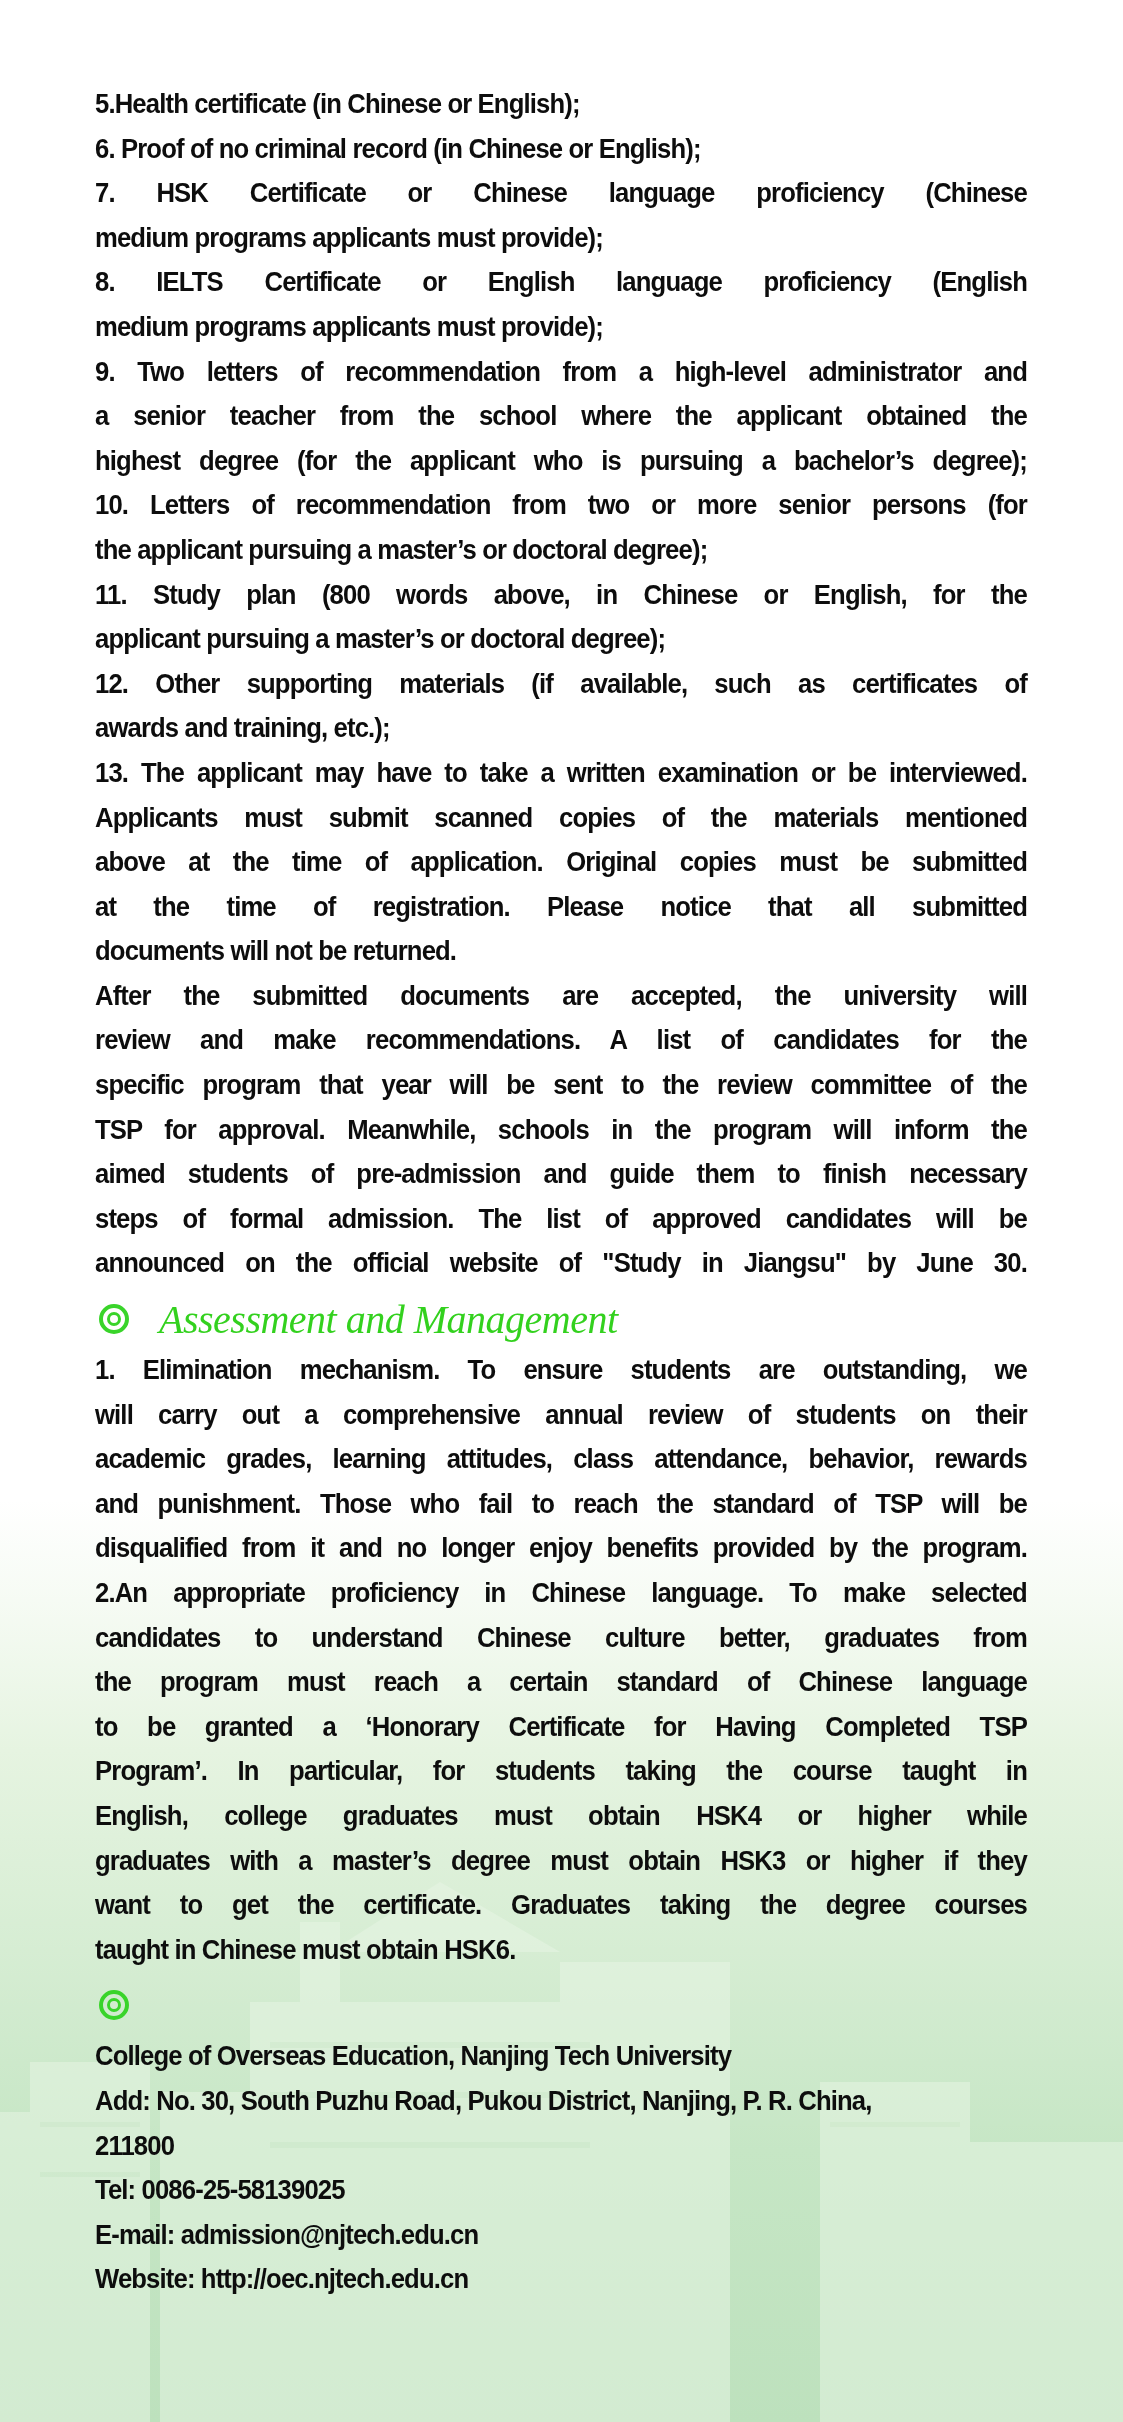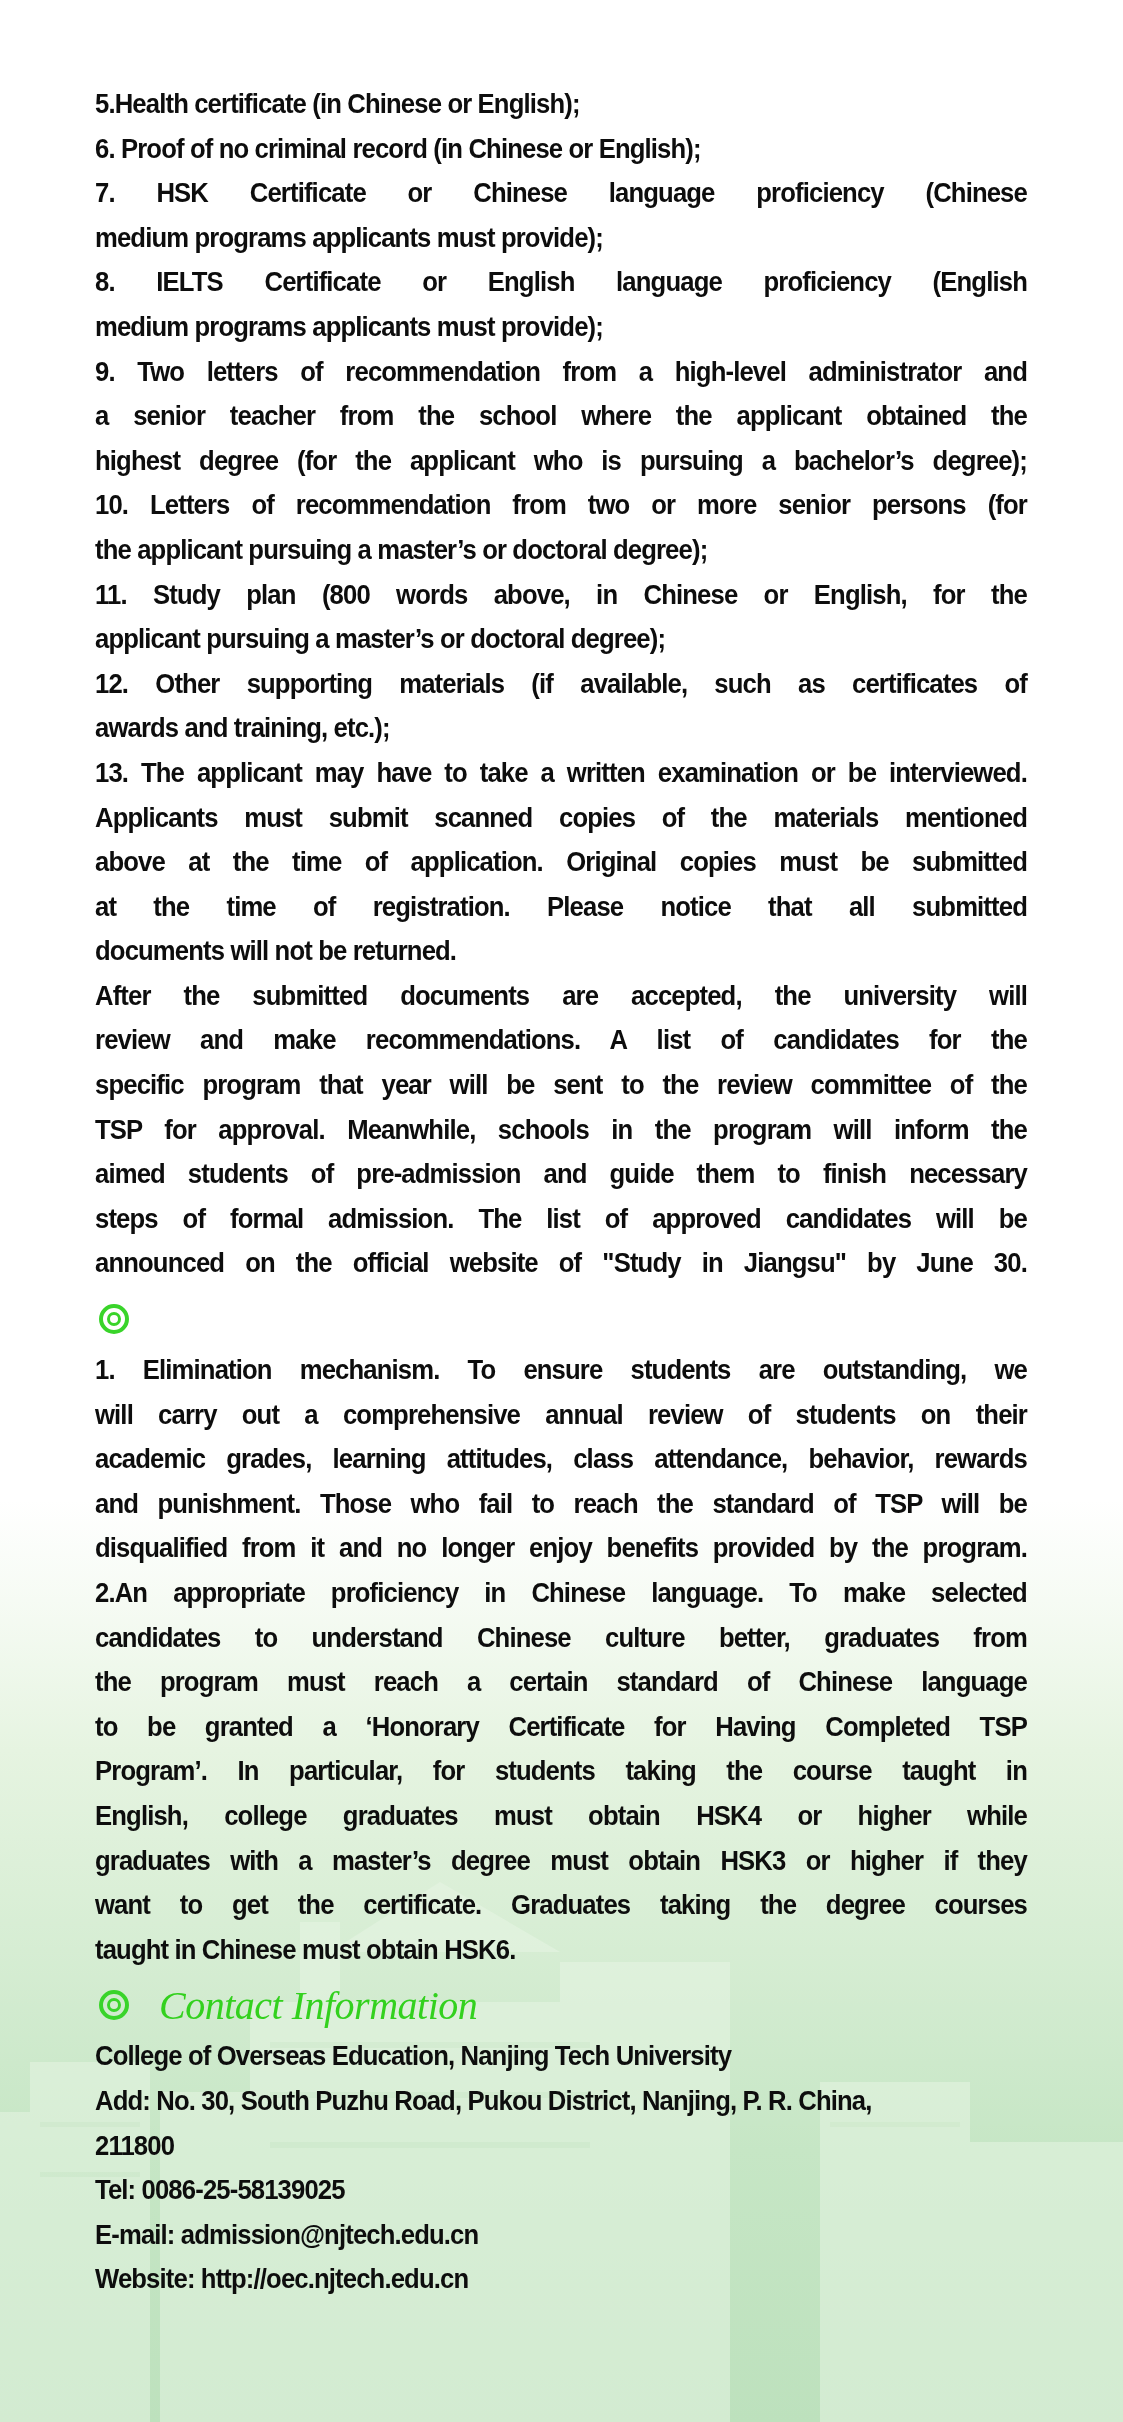--- a/index.html
+++ b/index.html
@@ -136,20 +136,21 @@
     <div class="line just">review and make recommendations. A list of candidates for the</div>
     <div class="line just">specific program that year will be sent to the review committee of the</div>
     <div class="line just">TSP for approval. Meanwhile, schools in the program will inform the</div>
     <div class="line just">aimed students of pre-admission and guide them to finish necessary</div>
     <div class="line just">steps of formal admission. The list of approved candidates will be</div>
     <div class="line just">announced on the official website of "Study in Jiangsu" by June 30.</div>
   </div>
 
   <div class="heading">
     <span class="ring"></span>
+    <span class="htext">Assessment and Management</span>
   </div>
 
   <div>
     <div class="line just">1. Elimination mechanism. To ensure students are outstanding, we</div>
     <div class="line just">will carry out a comprehensive annual review of students on their</div>
     <div class="line just">academic grades, learning attitudes, class attendance, behavior, rewards</div>
     <div class="line just">and punishment. Those who fail to reach the standard of TSP will be</div>
     <div class="line just">disqualified from it and no longer enjoy benefits provided by the program.</div>
     <div class="line just">2.An appropriate proficiency in Chinese language. To make selected</div>
     <div class="line just">candidates to understand Chinese culture better, graduates from</div>
@@ -157,21 +158,20 @@
     <div class="line just">to be granted a ‘Honorary Certificate for Having Completed TSP</div>
     <div class="line just">Program’. In particular, for students taking the course taught in</div>
     <div class="line just">English, college graduates must obtain HSK4 or higher while</div>
     <div class="line just">graduates with a master’s degree must obtain HSK3 or higher if they</div>
     <div class="line just">want to get the certificate. Graduates taking the degree courses</div>
     <div class="line">taught in Chinese must obtain HSK6.</div>
   </div>
 
   <div class="heading">
     <span class="ring"></span>
-    <span class="htext">Contact Information</span>
   </div>
 
   <div>
     <div class="line">College of Overseas Education, Nanjing Tech University</div>
     <div class="line">Add: No. 30, South Puzhu Road, Pukou District, Nanjing, P. R. China,</div>
     <div class="line">211800</div>
     <div class="line">Tel: 0086-25-58139025</div>
     <div class="line">E-mail: admission@njtech.edu.cn</div>
     <div class="line">Website: http://oec.njtech.edu.cn</div>
   </div>

